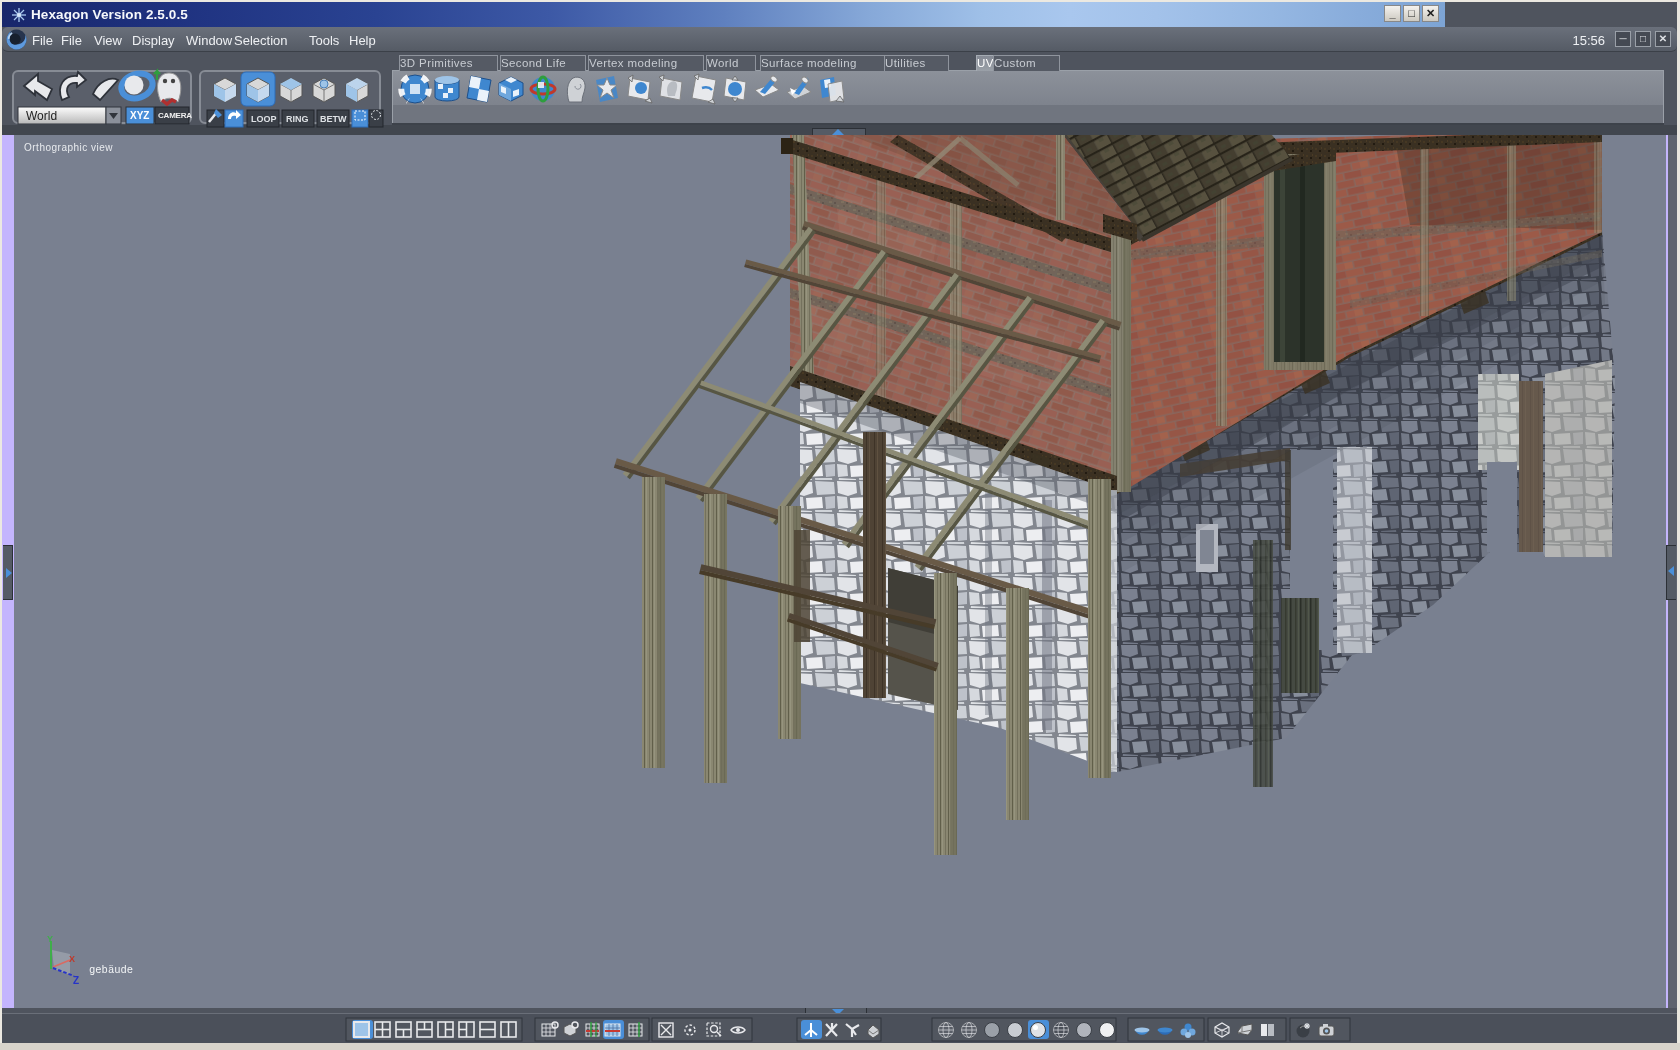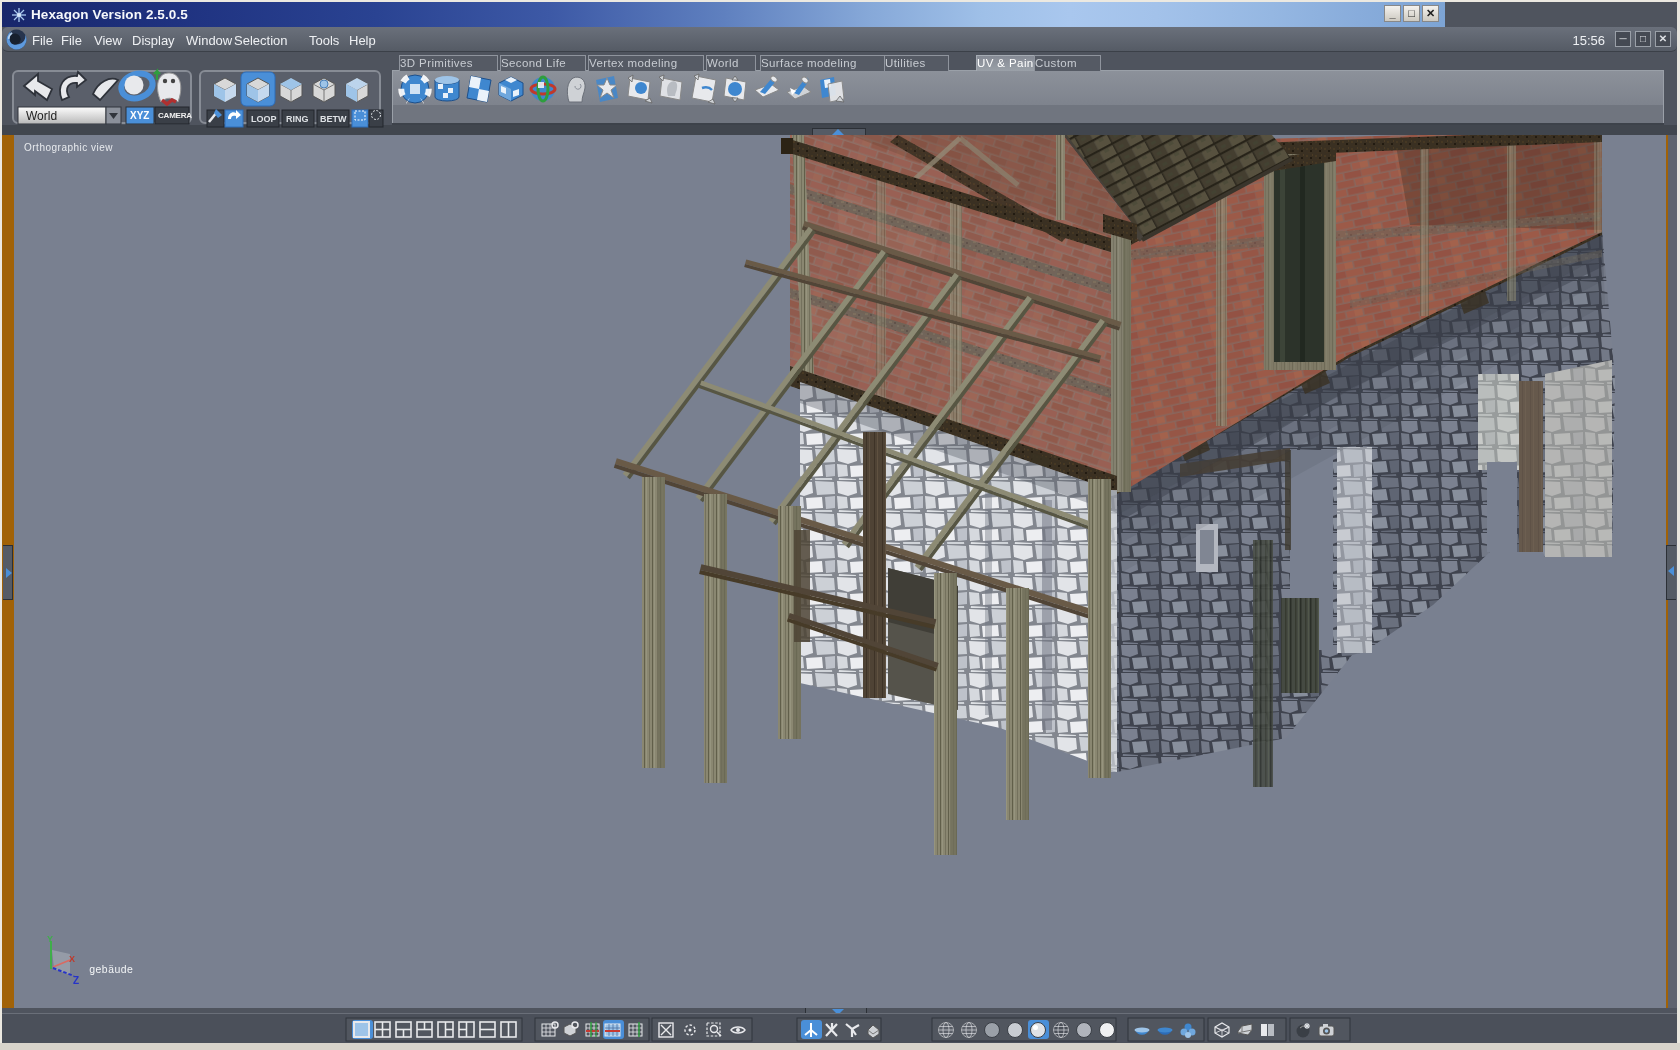--- a/index.html
+++ b/index.html
@@ -16,21 +16,21 @@
 #clock{position:absolute;right:72px;top:6px;color:#eef0f3;font-size:13px;}
 .mb{position:absolute;top:4px;width:16px;height:16px;background:#454a53;border:1px solid #9aa0a8;box-sizing:border-box;color:#dfe2e6;font-size:10px;font-weight:bold;text-align:center;line-height:14px;}
 #header{left:2px;top:52px;width:1675px;height:83px;background:#4f545e;}
 #tray{position:absolute;left:390px;top:18px;width:1272px;height:35px;background:linear-gradient(180deg,#8c919a,#7e838d);border:1px solid #9aa0a8;border-bottom:none;box-sizing:border-box;}
 #tray2{position:absolute;left:390px;top:53px;width:1272px;height:19px;background:#70757f;border-left:1px solid #9aa0a8;border-right:1px solid #9aa0a8;box-sizing:border-box;}
 #tray3{position:absolute;left:390px;top:71px;width:1272px;height:2px;background:#3d424a;}
 .tab{position:absolute;top:3px;height:16px;background:#555a64;border:1px solid #8f949d;border-bottom:none;box-sizing:border-box;color:#c8ccd2;font-size:11.5px;text-align:left;line-height:15px;letter-spacing:0.4px;}
 .tabsel{background:linear-gradient(180deg,#858a94,#9aa0a8);color:#fff;border-color:#a5abb3;margin-left:27px;}
 .panel{position:absolute;top:18px;height:54px;background:#5a5f6a;border:2px solid #878c95;border-radius:6px;box-sizing:border-box;}
 #btm{left:2px;top:1013px;width:1675px;height:30px;background:#4b505a;border-top:1px solid #6a6f79;box-sizing:border-box;}
-#vpwrap{left:2px;top:135px;width:1675px;height:873px;background:#a16207;}
+#vpwrap{left:2px;top:135px;width:1675px;height:873px;background:#c4b5fd;}
 #vp{position:absolute;left:12px;top:0px;width:1652px;height:873px;}
 #vpRcol{position:absolute;left:1666px;top:0;width:9px;height:873px;background:#5e636e;}
 #toptab{left:812px;top:128px;width:54px;height:7px;background:#555b65;border:1px solid #2c3036;border-bottom:none;box-sizing:border-box;}
 #toptri{left:832px;top:129px;width:0;height:0;border-left:6px solid transparent;border-right:6px solid transparent;border-bottom:6px solid #4a8fd8;}
 #btmtab{left:805px;top:1008px;width:62px;height:6px;background:#555b65;border:1px solid #2c3036;border-top:none;box-sizing:border-box;}
 #btmtri{left:832px;top:1009px;width:0;height:0;border-left:6px solid transparent;border-right:6px solid transparent;border-top:6px solid #4a8fd8;}
 #ltab{left:3px;top:545px;width:10px;height:55px;background:#555b65;border:1px solid #2c3036;border-left:none;box-sizing:border-box;}
 #ltri{left:6px;top:568px;width:0;height:0;border-top:5px solid transparent;border-bottom:5px solid transparent;border-left:6px solid #4a8fd8;}
 #rtab{left:1666px;top:545px;width:10px;height:55px;background:#555b65;border:1px solid #2c3036;border-right:none;box-sizing:border-box;}
 #rtri{left:1668px;top:566px;width:0;height:0;border-top:5px solid transparent;border-bottom:5px solid transparent;border-right:6px solid #4a8fd8;}
@@ -81,21 +81,21 @@
   <div id="tray2"></div>
   <div id="tray3"></div>
       <div class="abs" style="left:0;top:73px;width:1675px;height:10px;background:#41464e"></div>
   <div class="tab" style="left:397px;width:99px">3D Primitives</div>
   <div class="tab" style="left:498px;width:86px">Second Life</div>
   <div class="tab" style="left:586px;width:116px">Vertex modeling</div>
   <div class="tab" style="left:704px;width:50px">World</div>
   <div class="tab" style="left:758px;width:132px">Surface modeling</div>
   <div class="tab" style="left:882px;width:65px">Utilities</div>
   <div class="tab tabsel" style="left:947px;width:82px">UV &amp; Paint</div>
-  <div class="tab" style="left:1032px;width:67px">Custom</div>
+  <div class="tab" style="left:991px;width:67px">Custom</div>
   <div class="panel" style="left:10px;width:180px"></div>
   <div class="panel" style="left:197px;width:182px"></div>
   <svg id="hdricons" class="abs" style="left:0;top:0" width="1675" height="83" viewBox="0 0 1675 83">
         <defs>
           <linearGradient id="fieldgrad" x1="0" y1="0" x2="0" y2="1">
             <stop offset="0" stop-color="#fdfdfd"></stop>
             <stop offset="1" stop-color="#b8b8b8"></stop>
           </linearGradient>
         </defs>
         <g transform="translate(20,20)">

